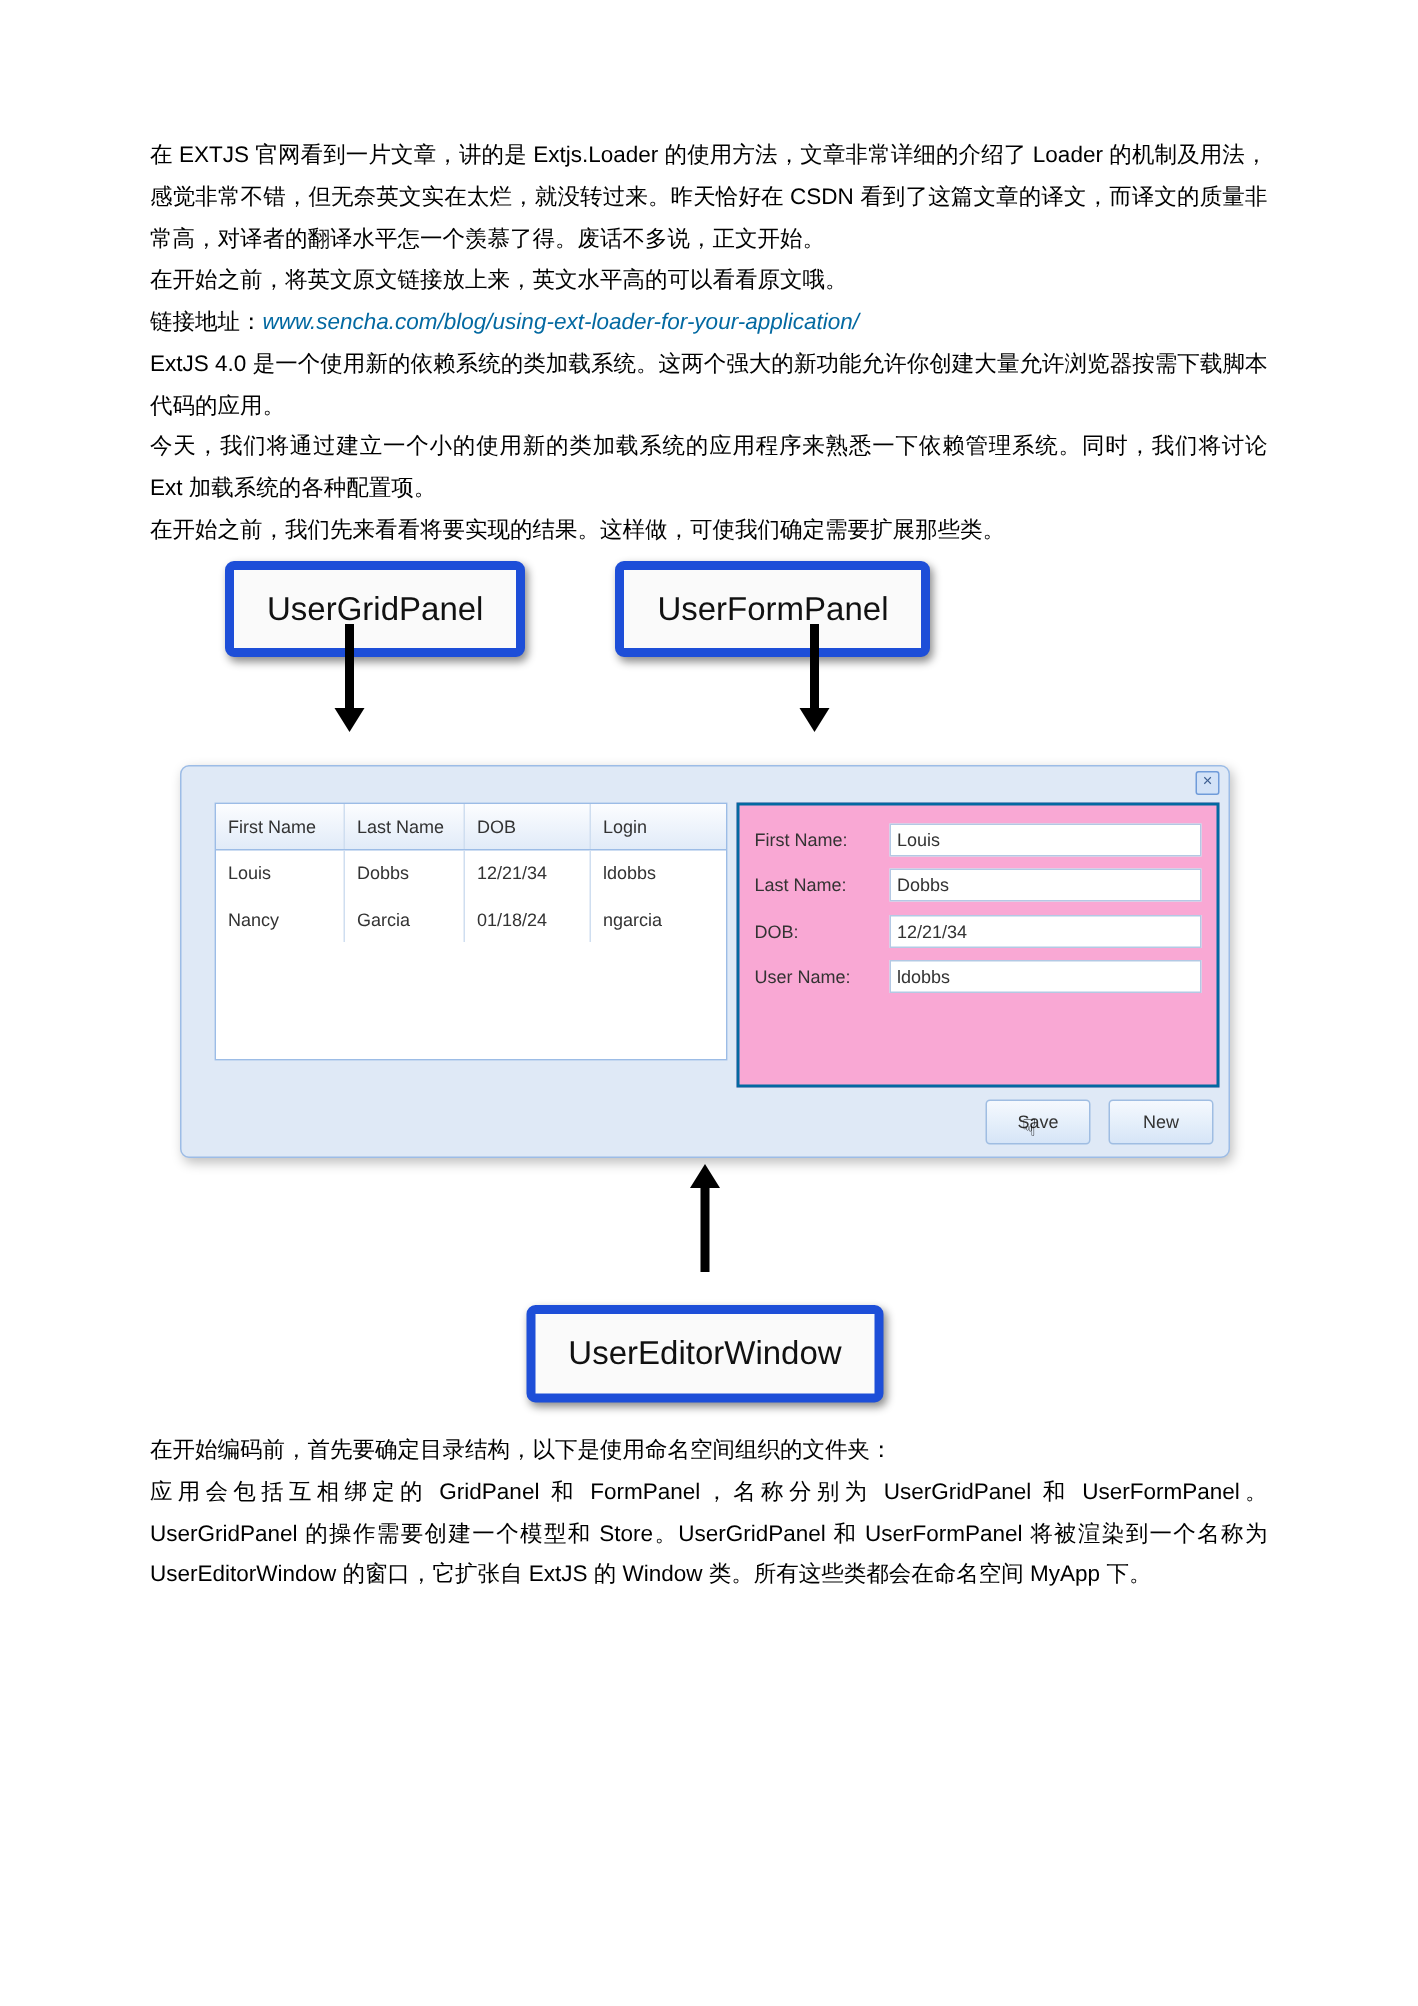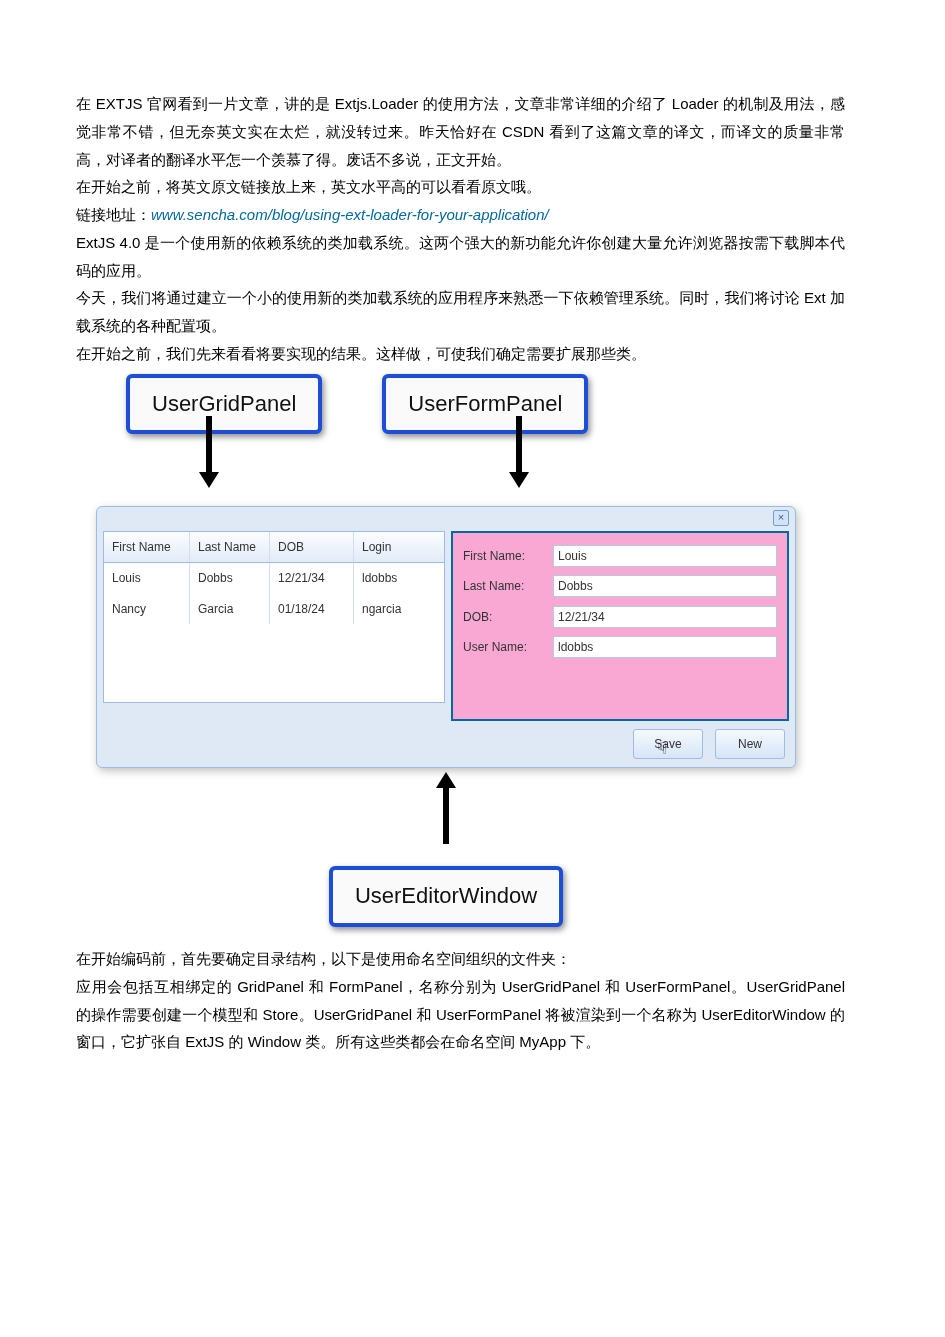--- a/index.html
+++ b/index.html
@@ -6,21 +6,21 @@
     margin: 0;
     background: #fff;
     font-family: "Microsoft YaHei", SimSun, Arial, sans-serif;
     font-size: 15px;
     line-height: 1.85;
     color: #000;
   }
   .page {
     width: 945px;
     min-height: 1337px;
-    padding: 90px 100px 60px 76px;
+    padding: 90px 100px 60px 100px;
     box-sizing: border-box;
     position: relative;
   }
   .para {
     text-align: justify;
     margin: 0;
   }
   .link {
     color: #0369a1;
     text-decoration: none;
@@ -34,21 +34,21 @@
     left: 20px;
   }
   .callouts {
     display: flex;
     gap: 60px;
     justify-content: flex-start;
     padding-left: 30px;
   }
   .callout-box {
     background: #fafafa;
-    border: 4px solid #1d4ed8;
+    border: 6px solid #1d4ed8;
     border-radius: 6px;
     padding: 6px 22px;
     font-family: Arial, Helvetica, sans-serif;
     font-size: 22px;
     font-weight: 400;
     box-shadow: 2px 3px 6px rgba(0,0,0,0.45);
     color: #111;
   }
   .callout-box.bottom {
     display: inline-block;
@@ -118,20 +118,21 @@
     font-size: 11px;
     line-height: 12px;
     text-align: center;
     border-radius: 2px;
     cursor: pointer;
   }
   .win-body {
     display: flex;
     gap: 6px;
     padding: 4px 6px 2px 6px;
+    margin-left: 16px;
   }
   .grid-panel {
     flex: 0 0 340px;
     background: #fff;
     border: 1px solid #9cbce6;
     height: 170px;
   }
   .grid-head {
     display: flex;
     background: linear-gradient(#fcfdff,#e1ebf8);

